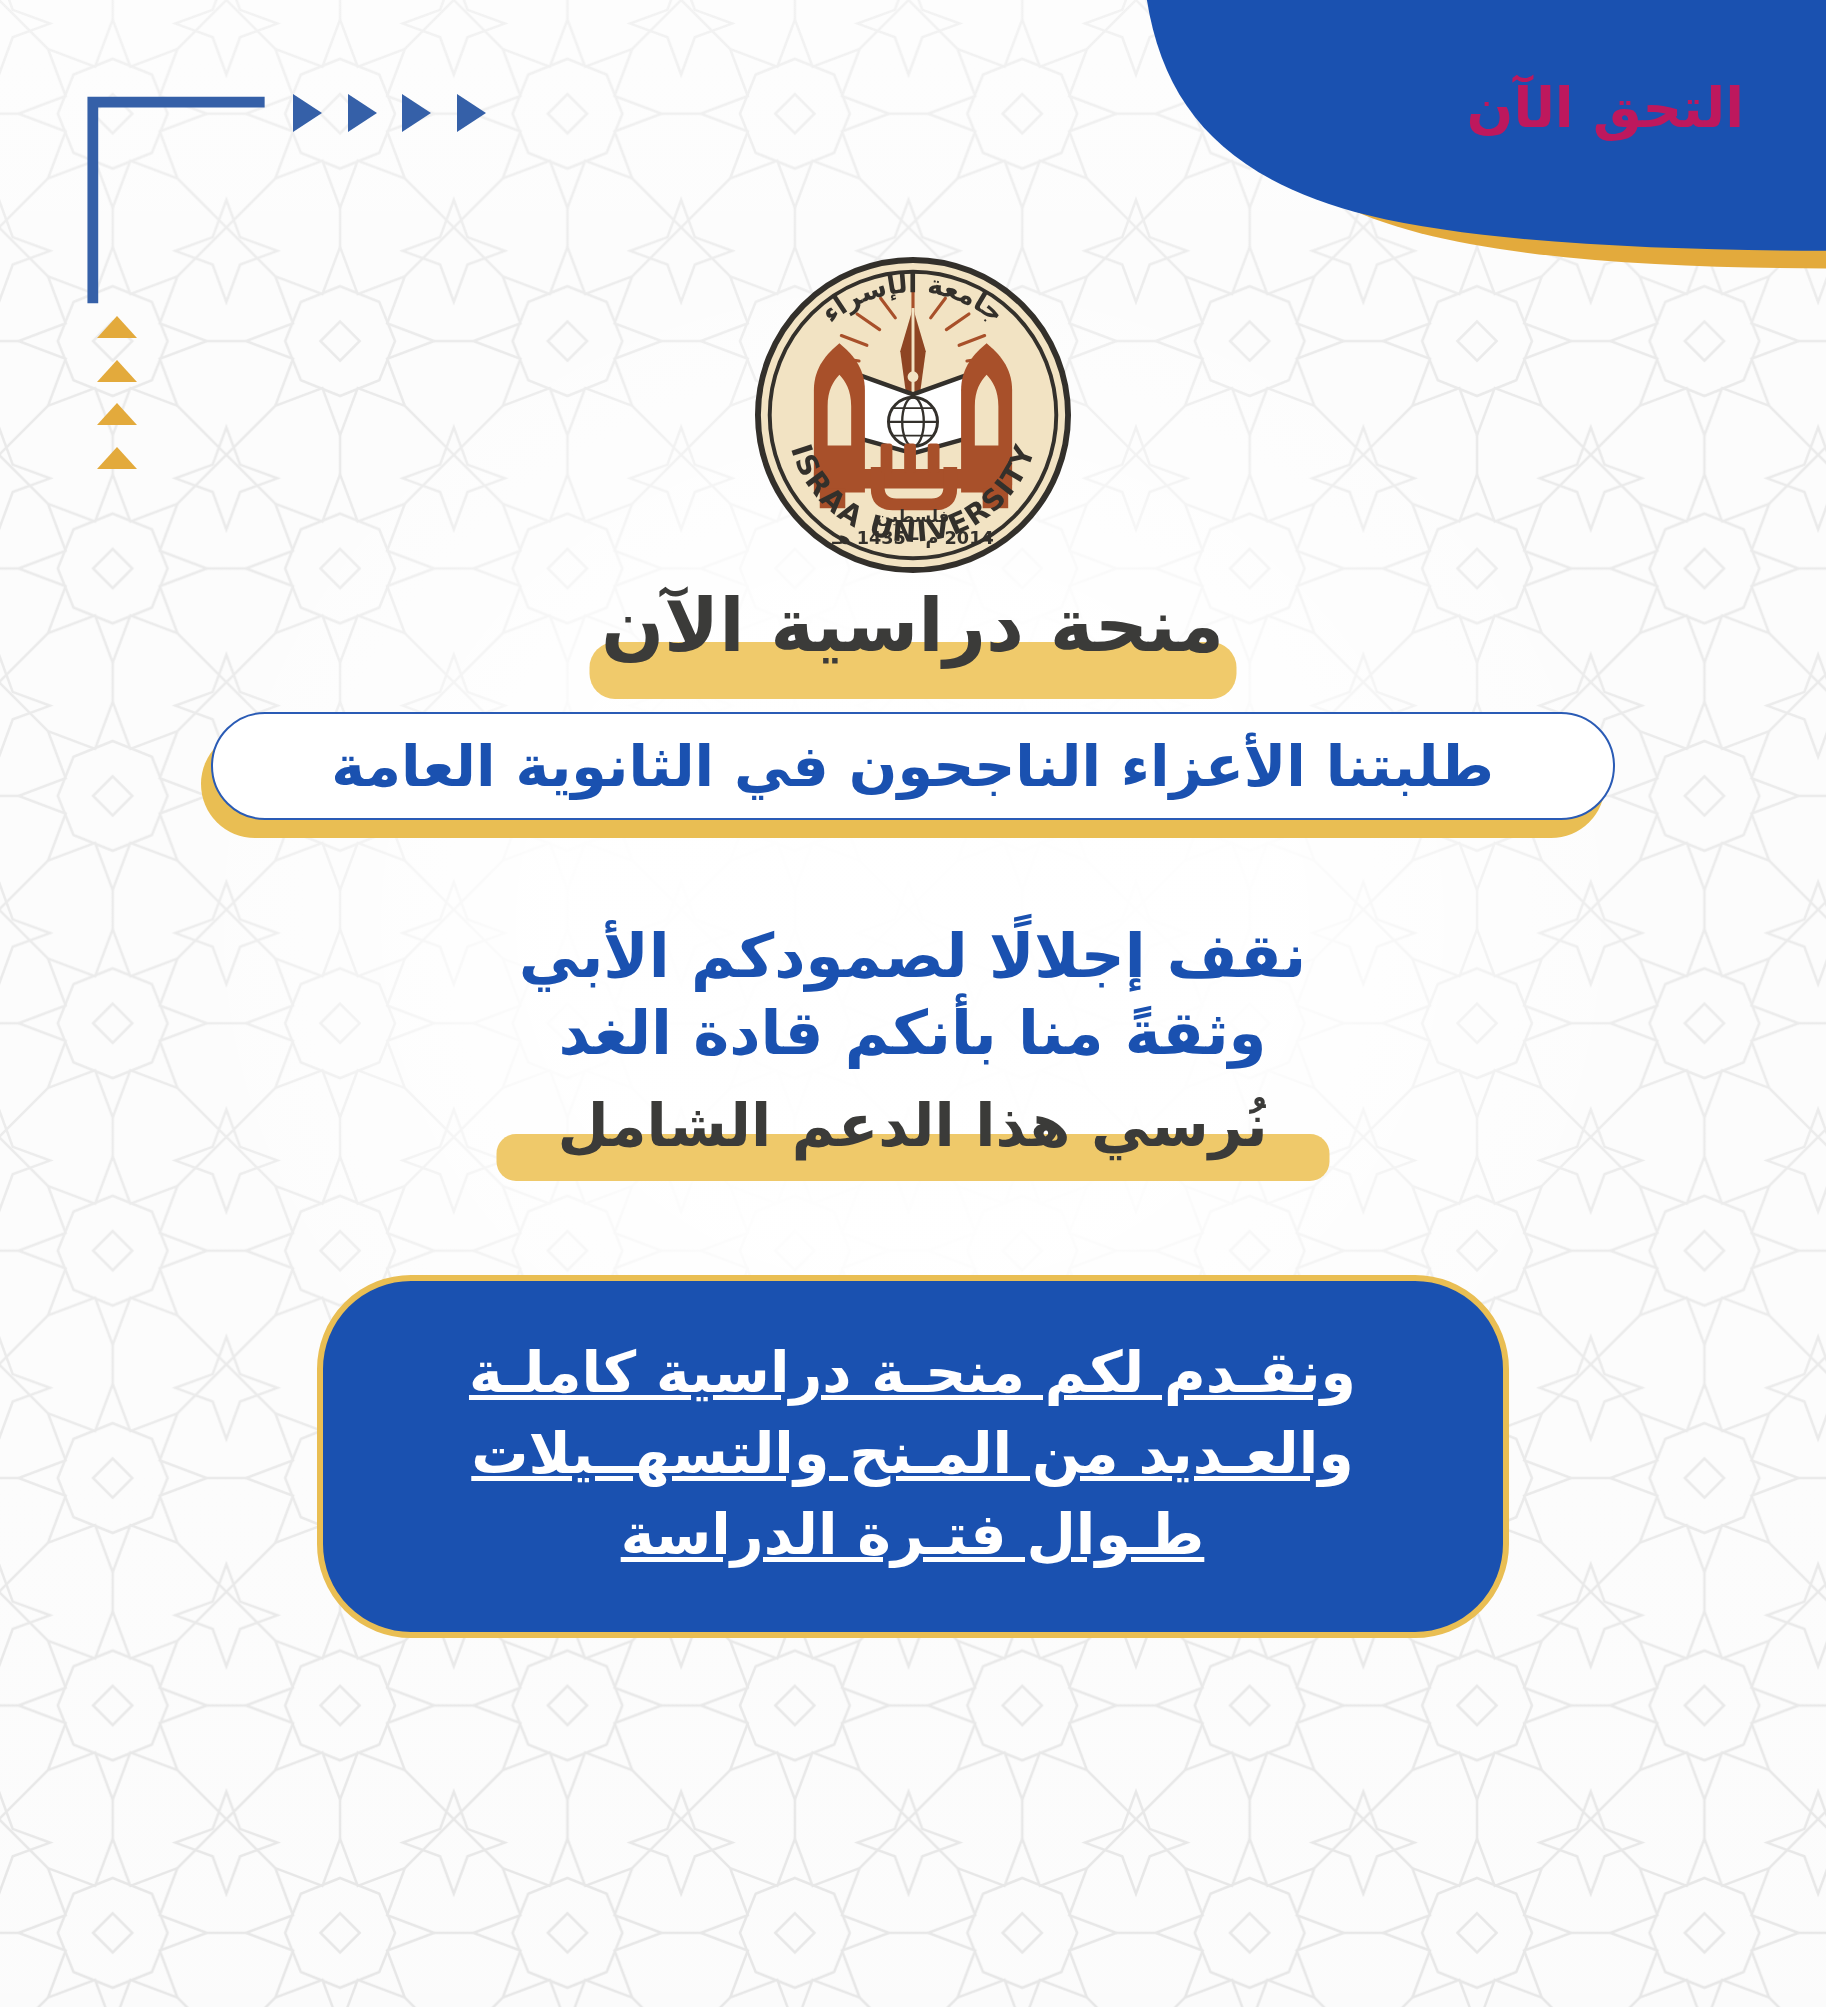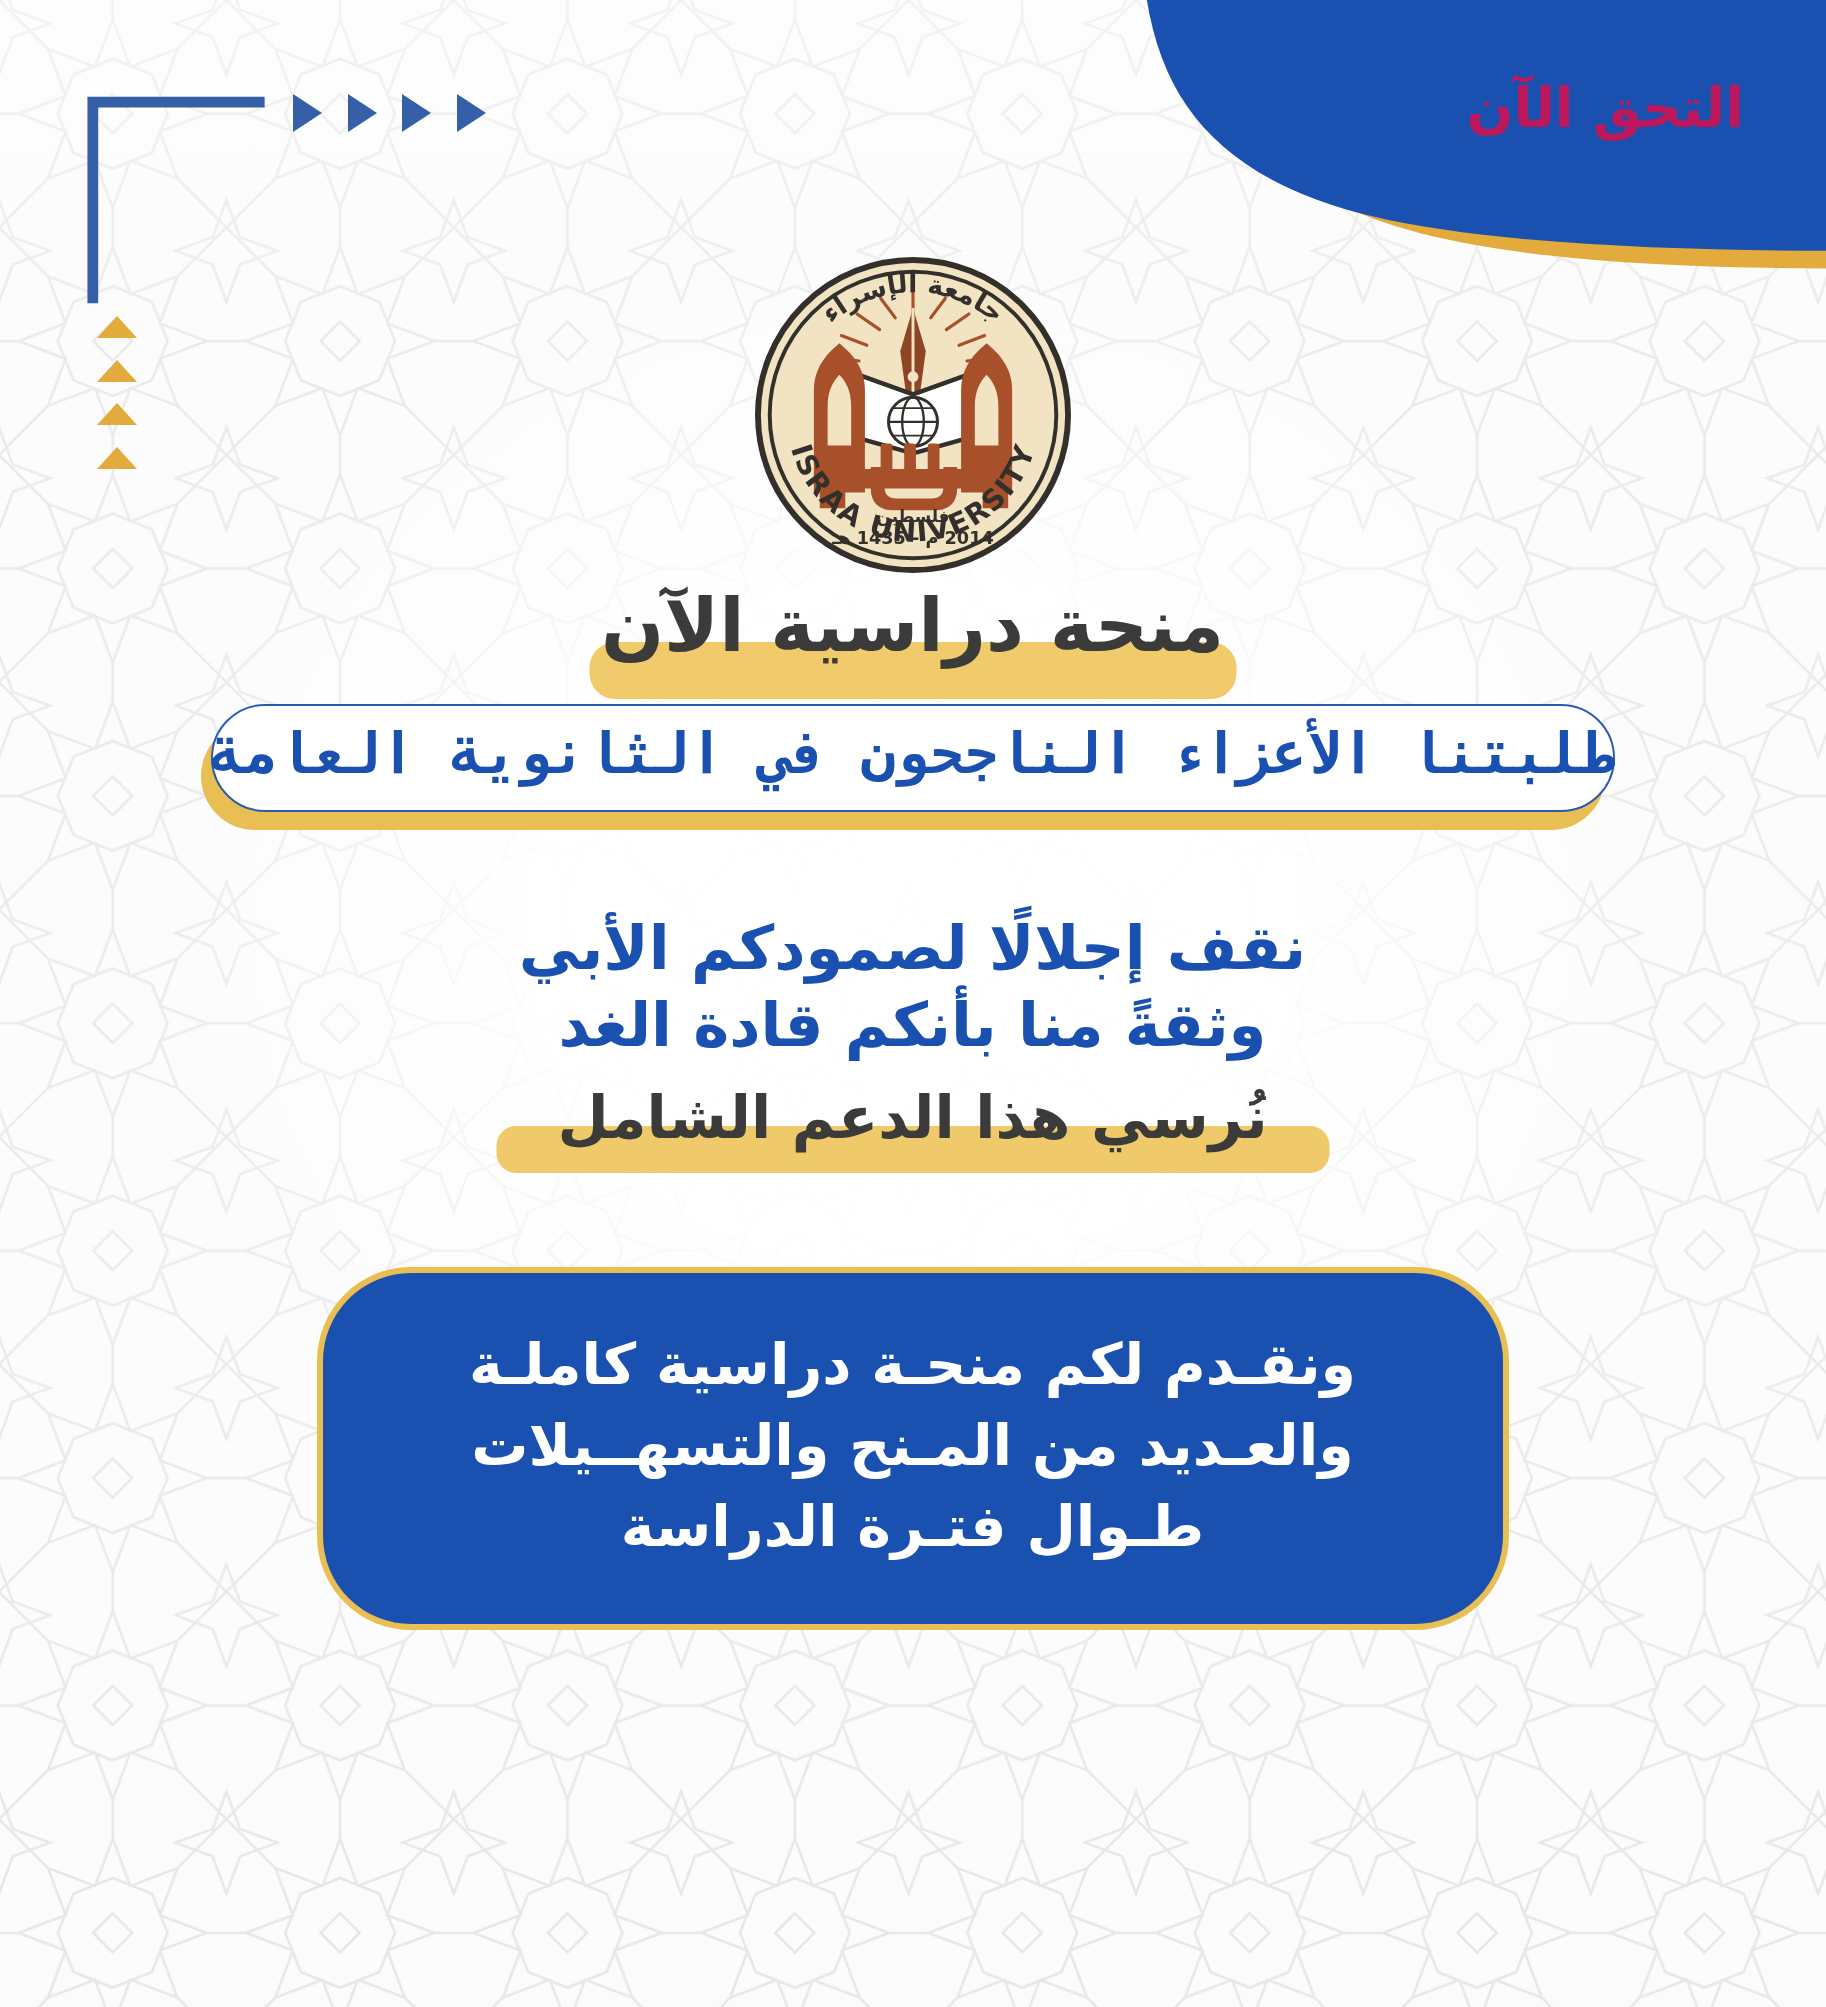--- a/index.html
+++ b/index.html
@@ -130,23 +130,22 @@
     font-size: 74px;
     font-weight: bold;
     line-height: 1.0;
     white-space: nowrap;
   }
 
   
   .pill-wrap {
     position: relative;
     width: 1404px;
-    margin: 8px auto 0;
+    margin: 16px auto 0;
     height: 116px;
-    font-family: Liberation Mono, monospace;
   }
   .pill-shadow {
     position: absolute;
     left: -9.8px;
     top: 17.6px;
     width: 1404px;
     height: 108px;
     background: #E9BE53;
     border-radius: 59px;
     z-index: 1;
@@ -223,21 +222,21 @@
     background: #1A51B0;
     border: 6.9px solid #E9BE53;
     border-radius: 94px;
     box-sizing: border-box;
     padding: 51px 69px 57px;
     color: #ffffff;
     font-size: 57px;
     font-weight: bold;
     line-height: 1.42;
   }
-  .cta-card div { white-space: nowrap; }
+  .cta-card div { white-space: nowrap; text-decoration: underline; }
 </style>
 </head>
 <body>
 
 <div id="poster">
 
   <svg class="bg-pattern" viewBox="0 0 1864 2048" preserveAspectRatio="xMidYMid slice" aria-hidden="true">
     <defs>
       <pattern id="starTile" width="232" height="232" patternUnits="userSpaceOnUse">
         <g fill="none" stroke="#E2E2E2" stroke-width="2.6">

